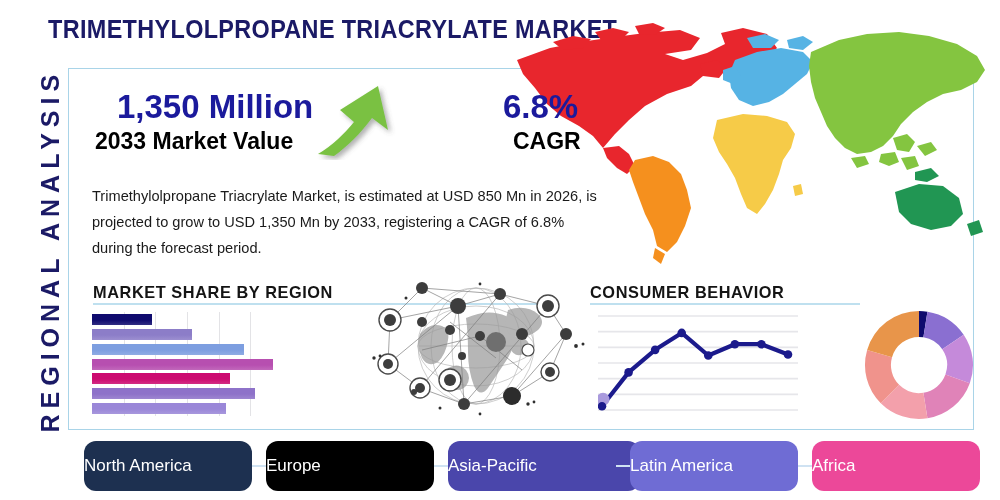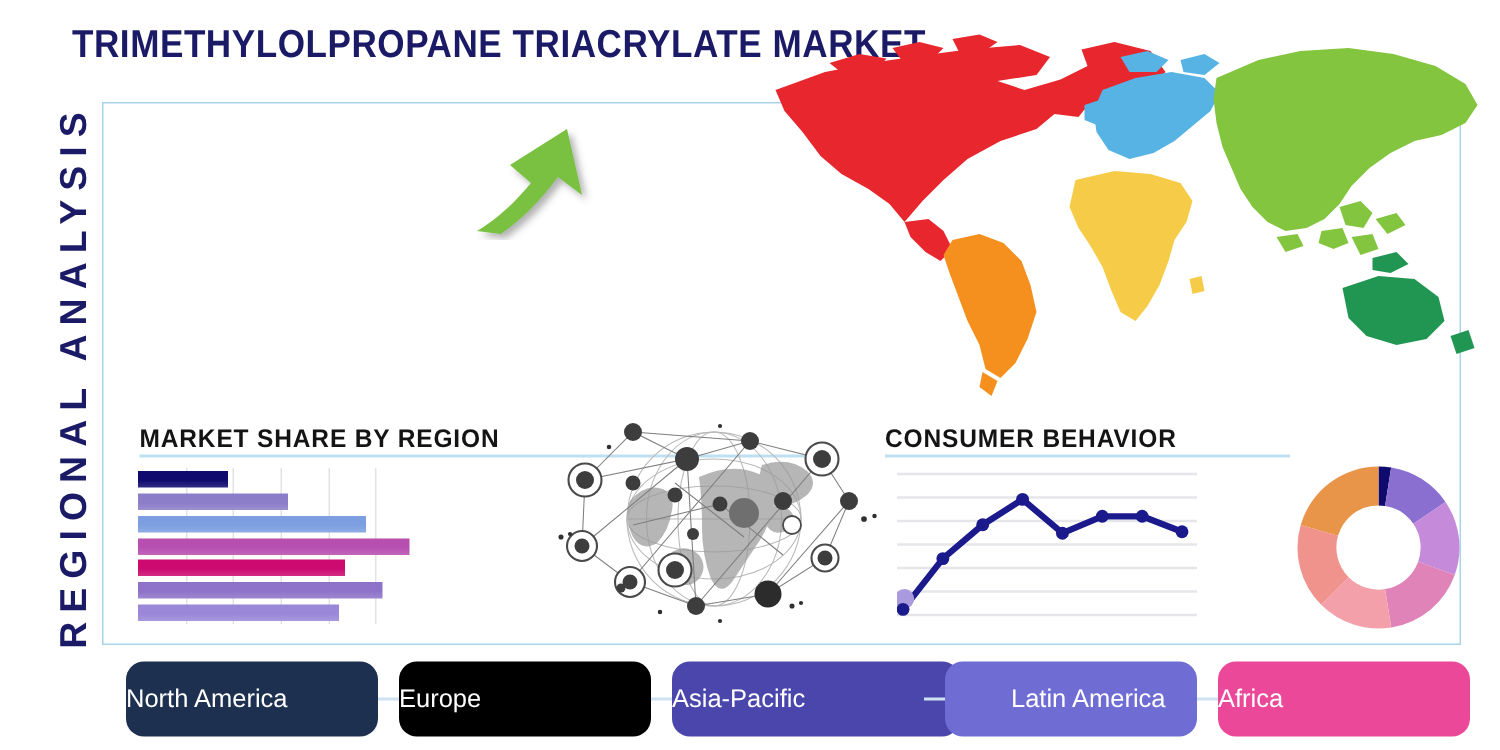--- a/index.html
+++ b/index.html
@@ -177,32 +177,39 @@
       <path fill="#84c540" d="M406 150 L420 148 L424 158 L412 162 Z"></path>
       <path fill="#84c540" d="M356 150 L370 148 L374 156 L362 160 Z"></path>
       <path fill="#84c540" d="M422 138 L436 134 L442 142 L430 148 Z"></path>
 
       <path fill="#219653" d="M400 184 L424 176 L448 178 L464 190 L468 206 L456 218 L436 222 L416 216 L404 204 Z"></path>
       <path fill="#219653" d="M420 164 L436 160 L444 168 L432 174 L420 172 Z"></path>
       <path fill="#219653" d="M472 216 L484 212 L488 224 L476 228 Z"></path>
     </svg>
   </div>
 
+  <div id="kpi-row">
+    <div id="kpi-value">1,350 Million</div>
+    <div id="kpi-caption">2033 Market Value</div>
+    <div id="cagr-value">6.8%</div>
+    <div id="cagr-caption">CAGR</div>
+  </div>
 
   <div id="growth-arrow">
     <svg viewBox="0 0 92 78" width="92" height="78" xmlns="http://www.w3.org/2000/svg">
       <defs>
         <filter id="arrShadow" x="-30%" y="-30%" width="180%" height="180%">
           <feDropShadow dx="3" dy="3" stdDeviation="2.5" flood-color="#555" flood-opacity="0.45"></feDropShadow>
         </filter>
       </defs>
       <path filter="url(#arrShadow)" fill="#7ac143" d="M4 72 C18 64 30 52 40 40 L26 28 L64 4 L74 48 L58 36 C46 52 34 64 20 74 Z"></path>
     </svg>
   </div>
 
+  <div id="description">Trimethylolpropane Triacrylate Market, is estimated at USD 850 Mn in 2026, is projected to grow to USD 1,350 Mn by 2033, registering a CAGR of 6.8% during the forecast period.</div>
 
   <div id="bars-heading" class="section-heading">MARKET SHARE BY REGION</div>
   <div id="bars-rule" class="section-rule"></div>
 
   <div id="bar-chart">
       <div class="bar-grid" style="left: 31.6667px;"></div>
       <div class="bar-grid" style="left: 63.3333px;"></div>
       <div class="bar-grid" style="left: 95px;"></div>
       <div class="bar-grid" style="left: 126.667px;"></div>
       <div class="bar-grid" style="left: 158.333px;"></div>
@@ -333,21 +340,21 @@
       </div>
       <div class="chip-connector" style="left: 168px;"></div>
       <div class="region-chip" style="left: 182px; width: 168px; background: #000000;">
         <span>Europe</span>
       </div>
       <div class="chip-connector" style="left: 350px;"></div>
       <div class="region-chip" style="left: 364px; width: 192px; background: rgb(74, 70, 171);">
         <span>Asia-Pacific</span>
       </div>
       <div class="chip-connector" style="left: 532px;"></div>
-      <div class="region-chip" style="left: 546px; width: 168px; background: rgb(111, 108, 212); padding-left: 44px;">
+      <div class="region-chip" style="left: 546px; width: 168px; background: rgb(111, 108, 212);">
         <span>Latin America</span>
       </div>
       <div class="chip-connector" style="left: 714px;"></div>
       <div class="region-chip" style="left: 728px; width: 168px; background: #ec4899;">
         <span>Africa</span>
       </div>
     </div>
 
 </div>
 

